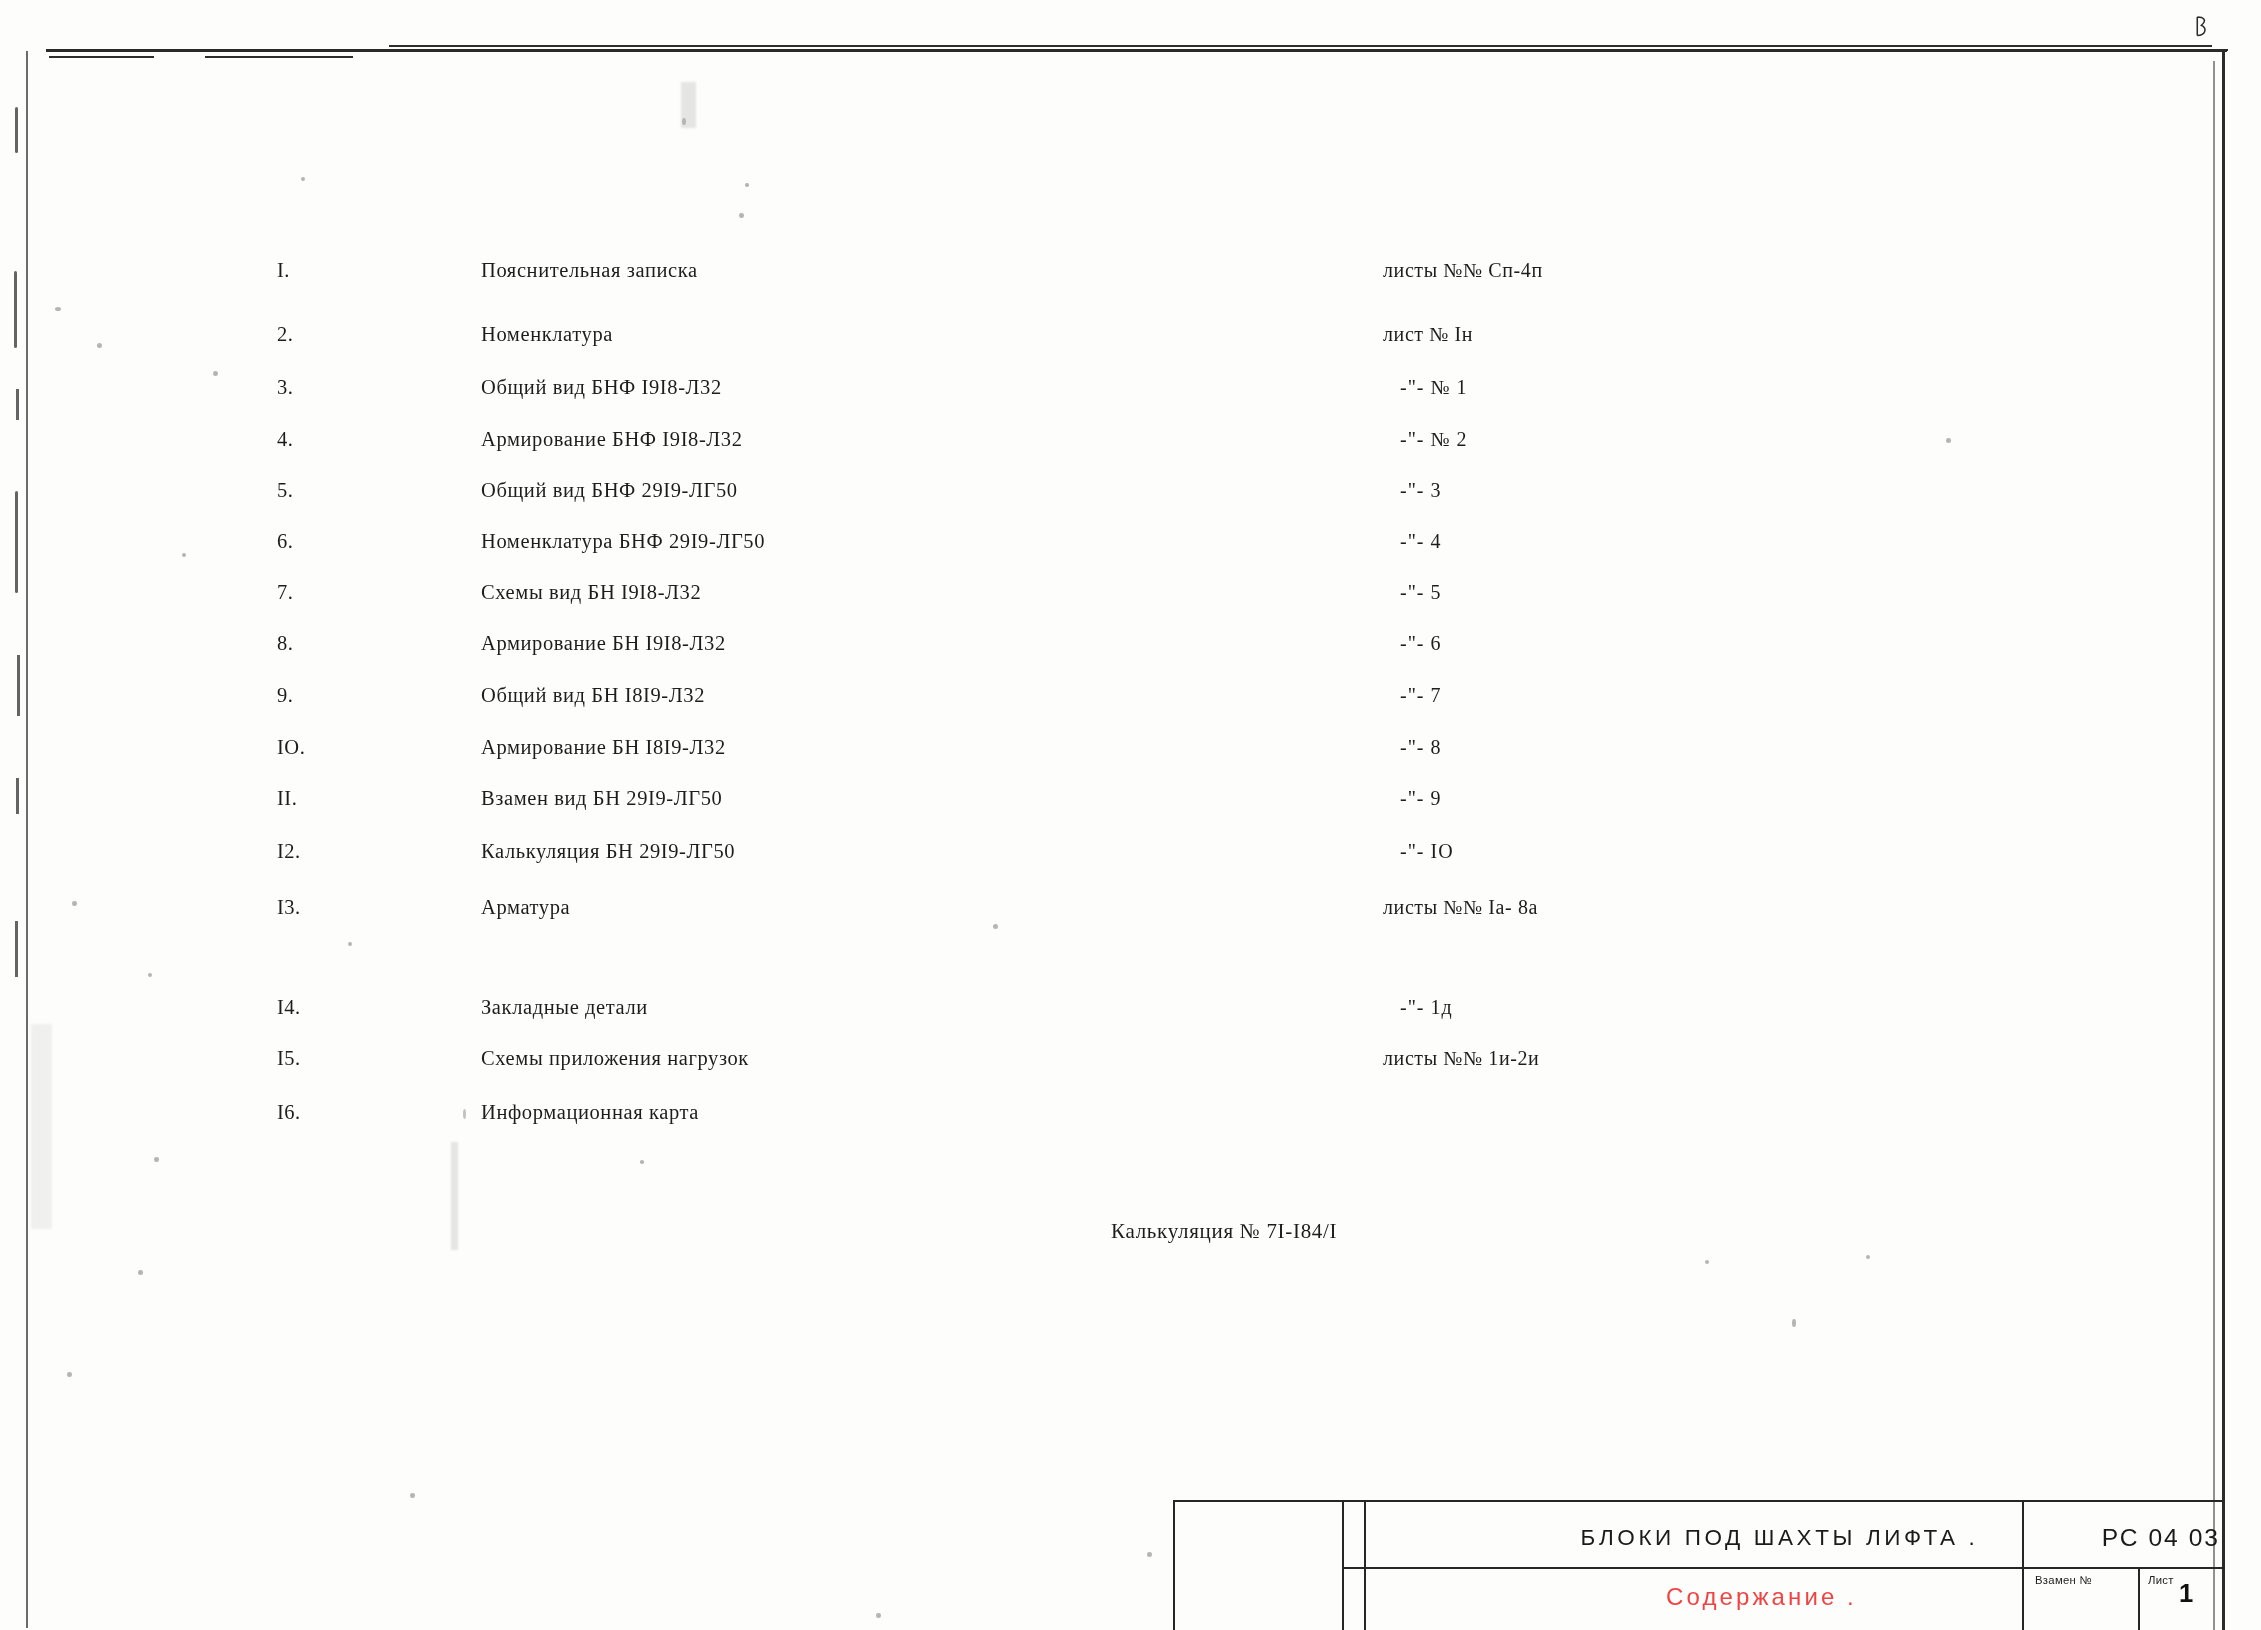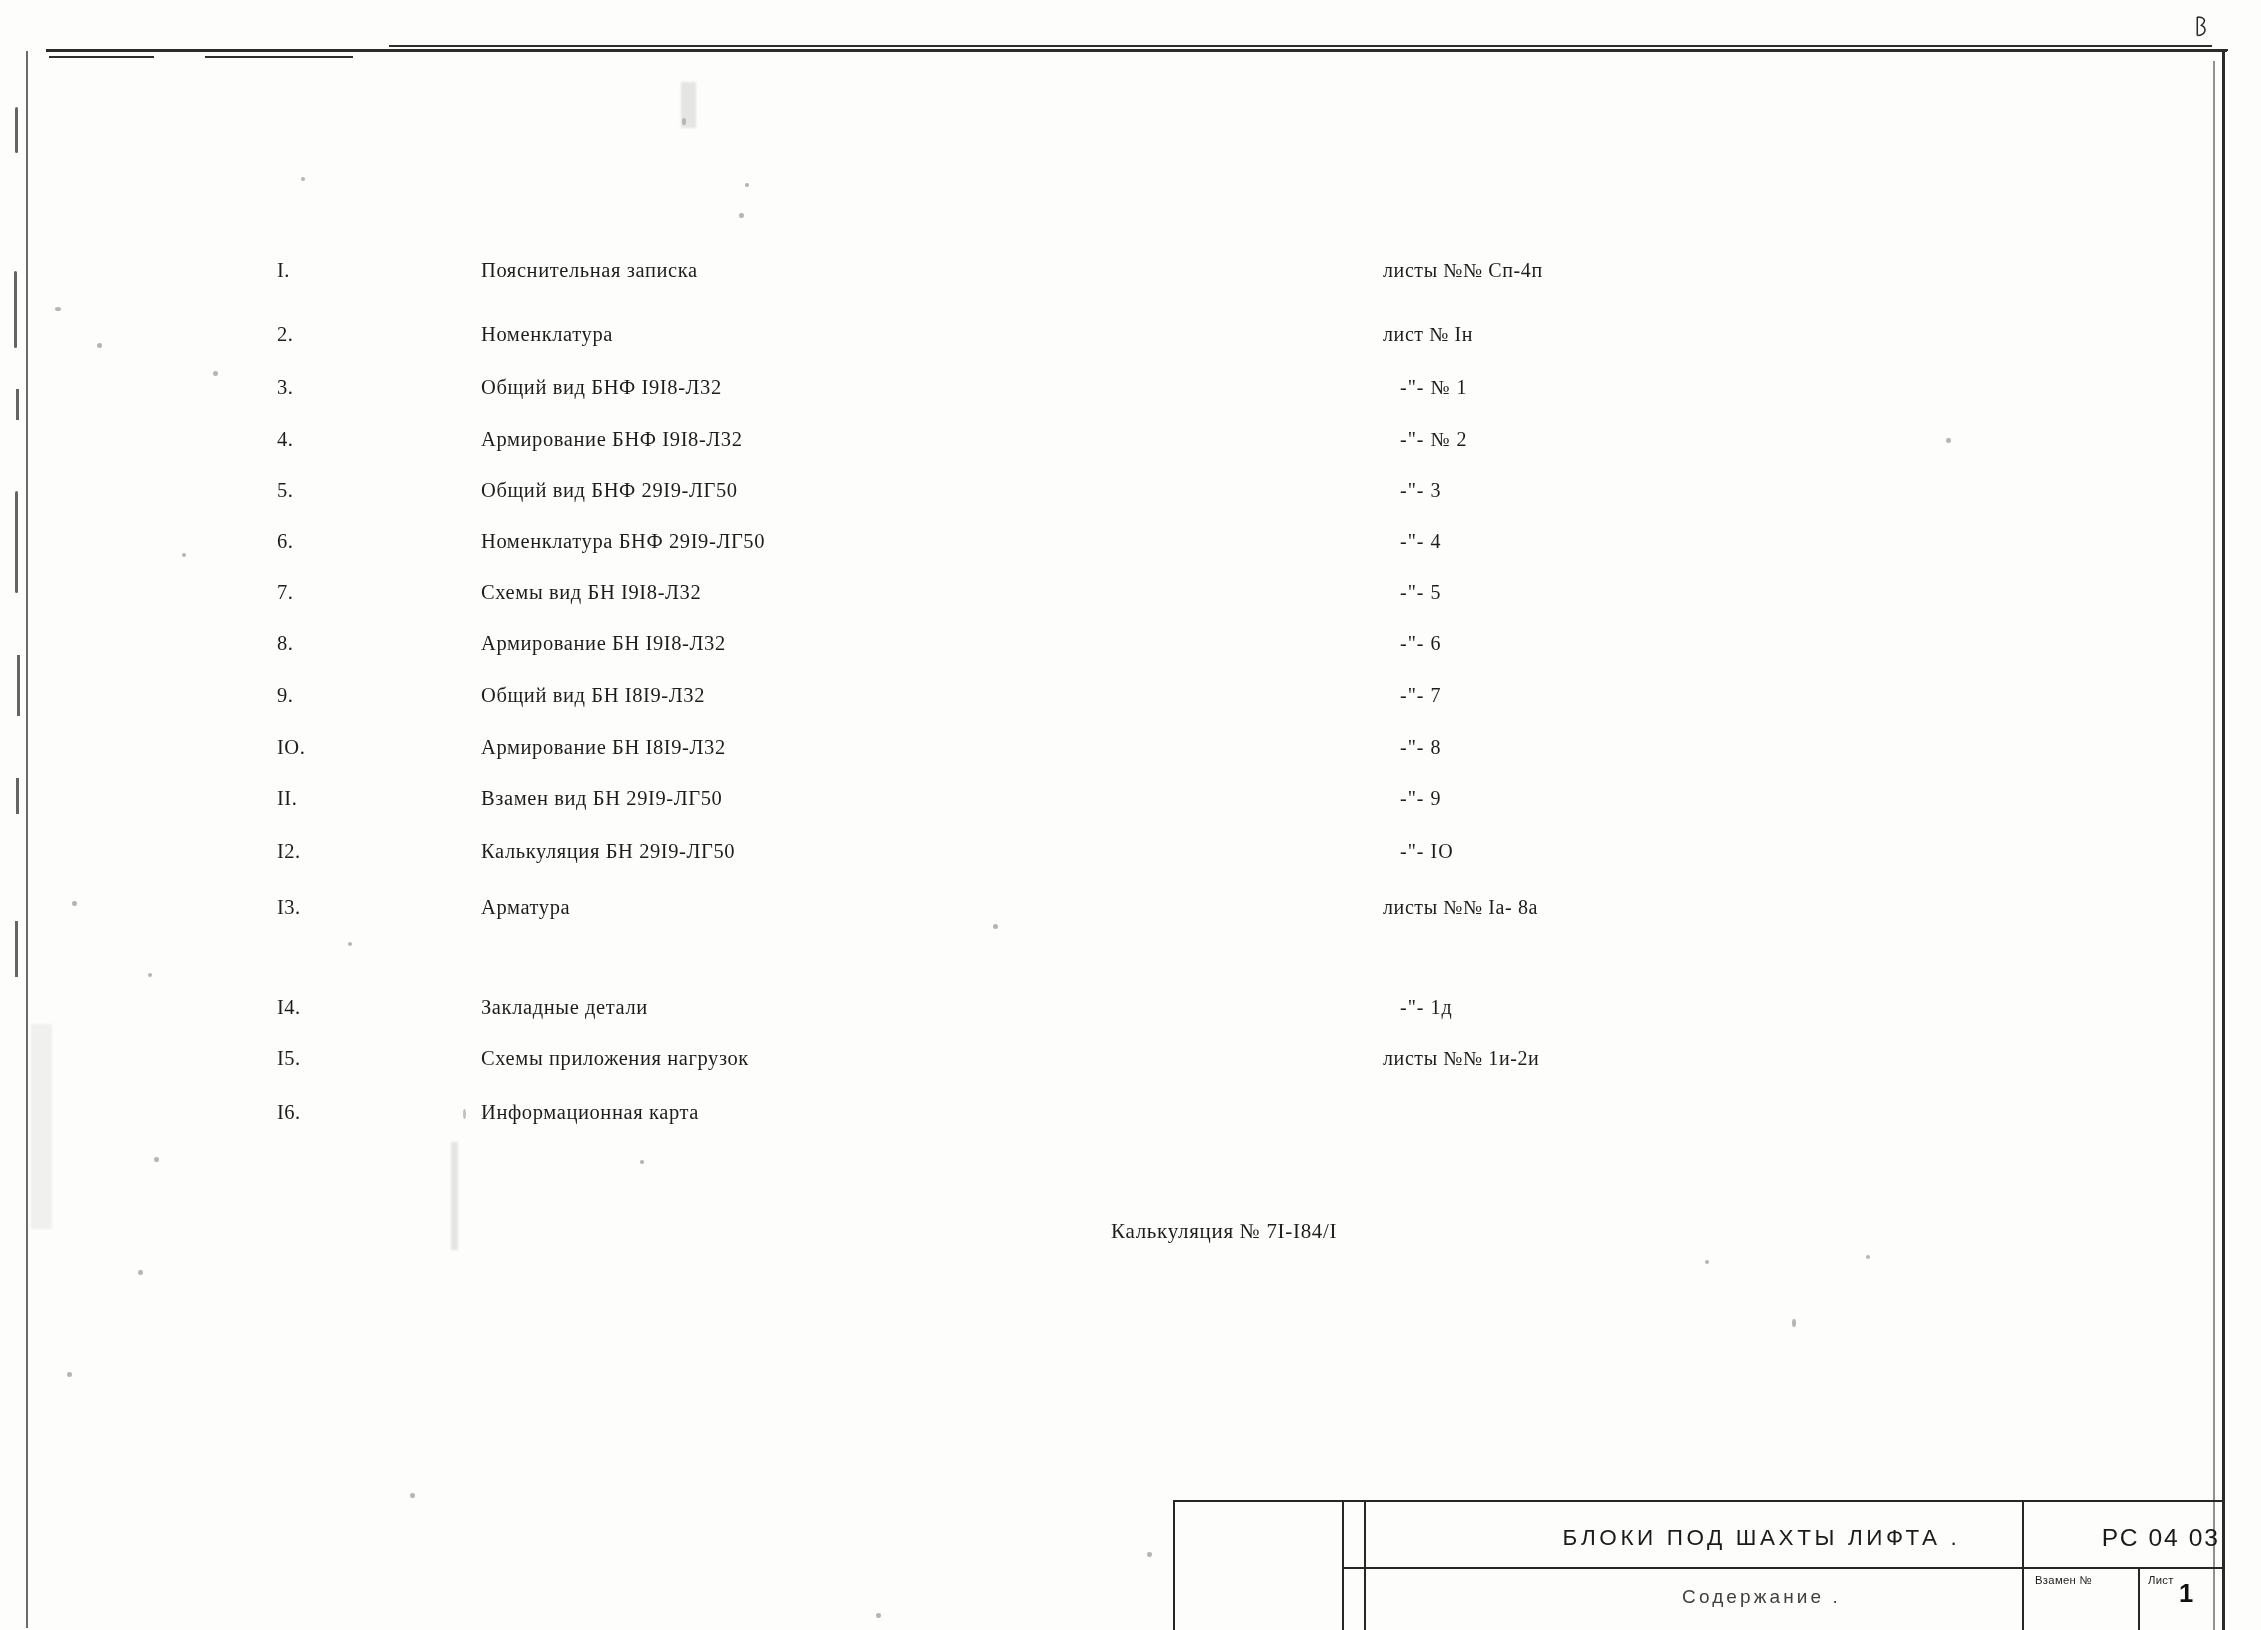--- a/index.html
+++ b/index.html
@@ -156,21 +156,21 @@
   .stamp-vline {
     position: absolute;
     background: #262626;
   }
   .stamp-hline {
     position: absolute;
     background: #262626;
   }
   .stamp-main {
     position: absolute;
-    left: 169px;
+    left: 187px;
     top: 5.1px;
     width: 835px;
     height: 61px;
     display: flex;
     align-items: center;
     justify-content: center;
     text-align: right;
   }
   .stamp-main span {
     font-family: "Liberation Sans", sans-serif;
@@ -183,23 +183,23 @@
     left: 169px;
     top: 67px;
     width: 835px;
     height: 56px;
     display: flex;
     align-items: center;
     justify-content: center;
   }
   .stamp-sub span {
     font-family: "Liberation Sans", sans-serif;
-    font-size: 19px;
+    font-size: 24px;
     letter-spacing: 3.1px;
-    color: #404040;
+    color: #ef4444;
   }
   .stamp-code {
     position: absolute;
     left: 850px;
     top: 6.1px;
     width: 195px;
     height: 60px;
     display: flex;
     align-items: center;
     justify-content: flex-end;

